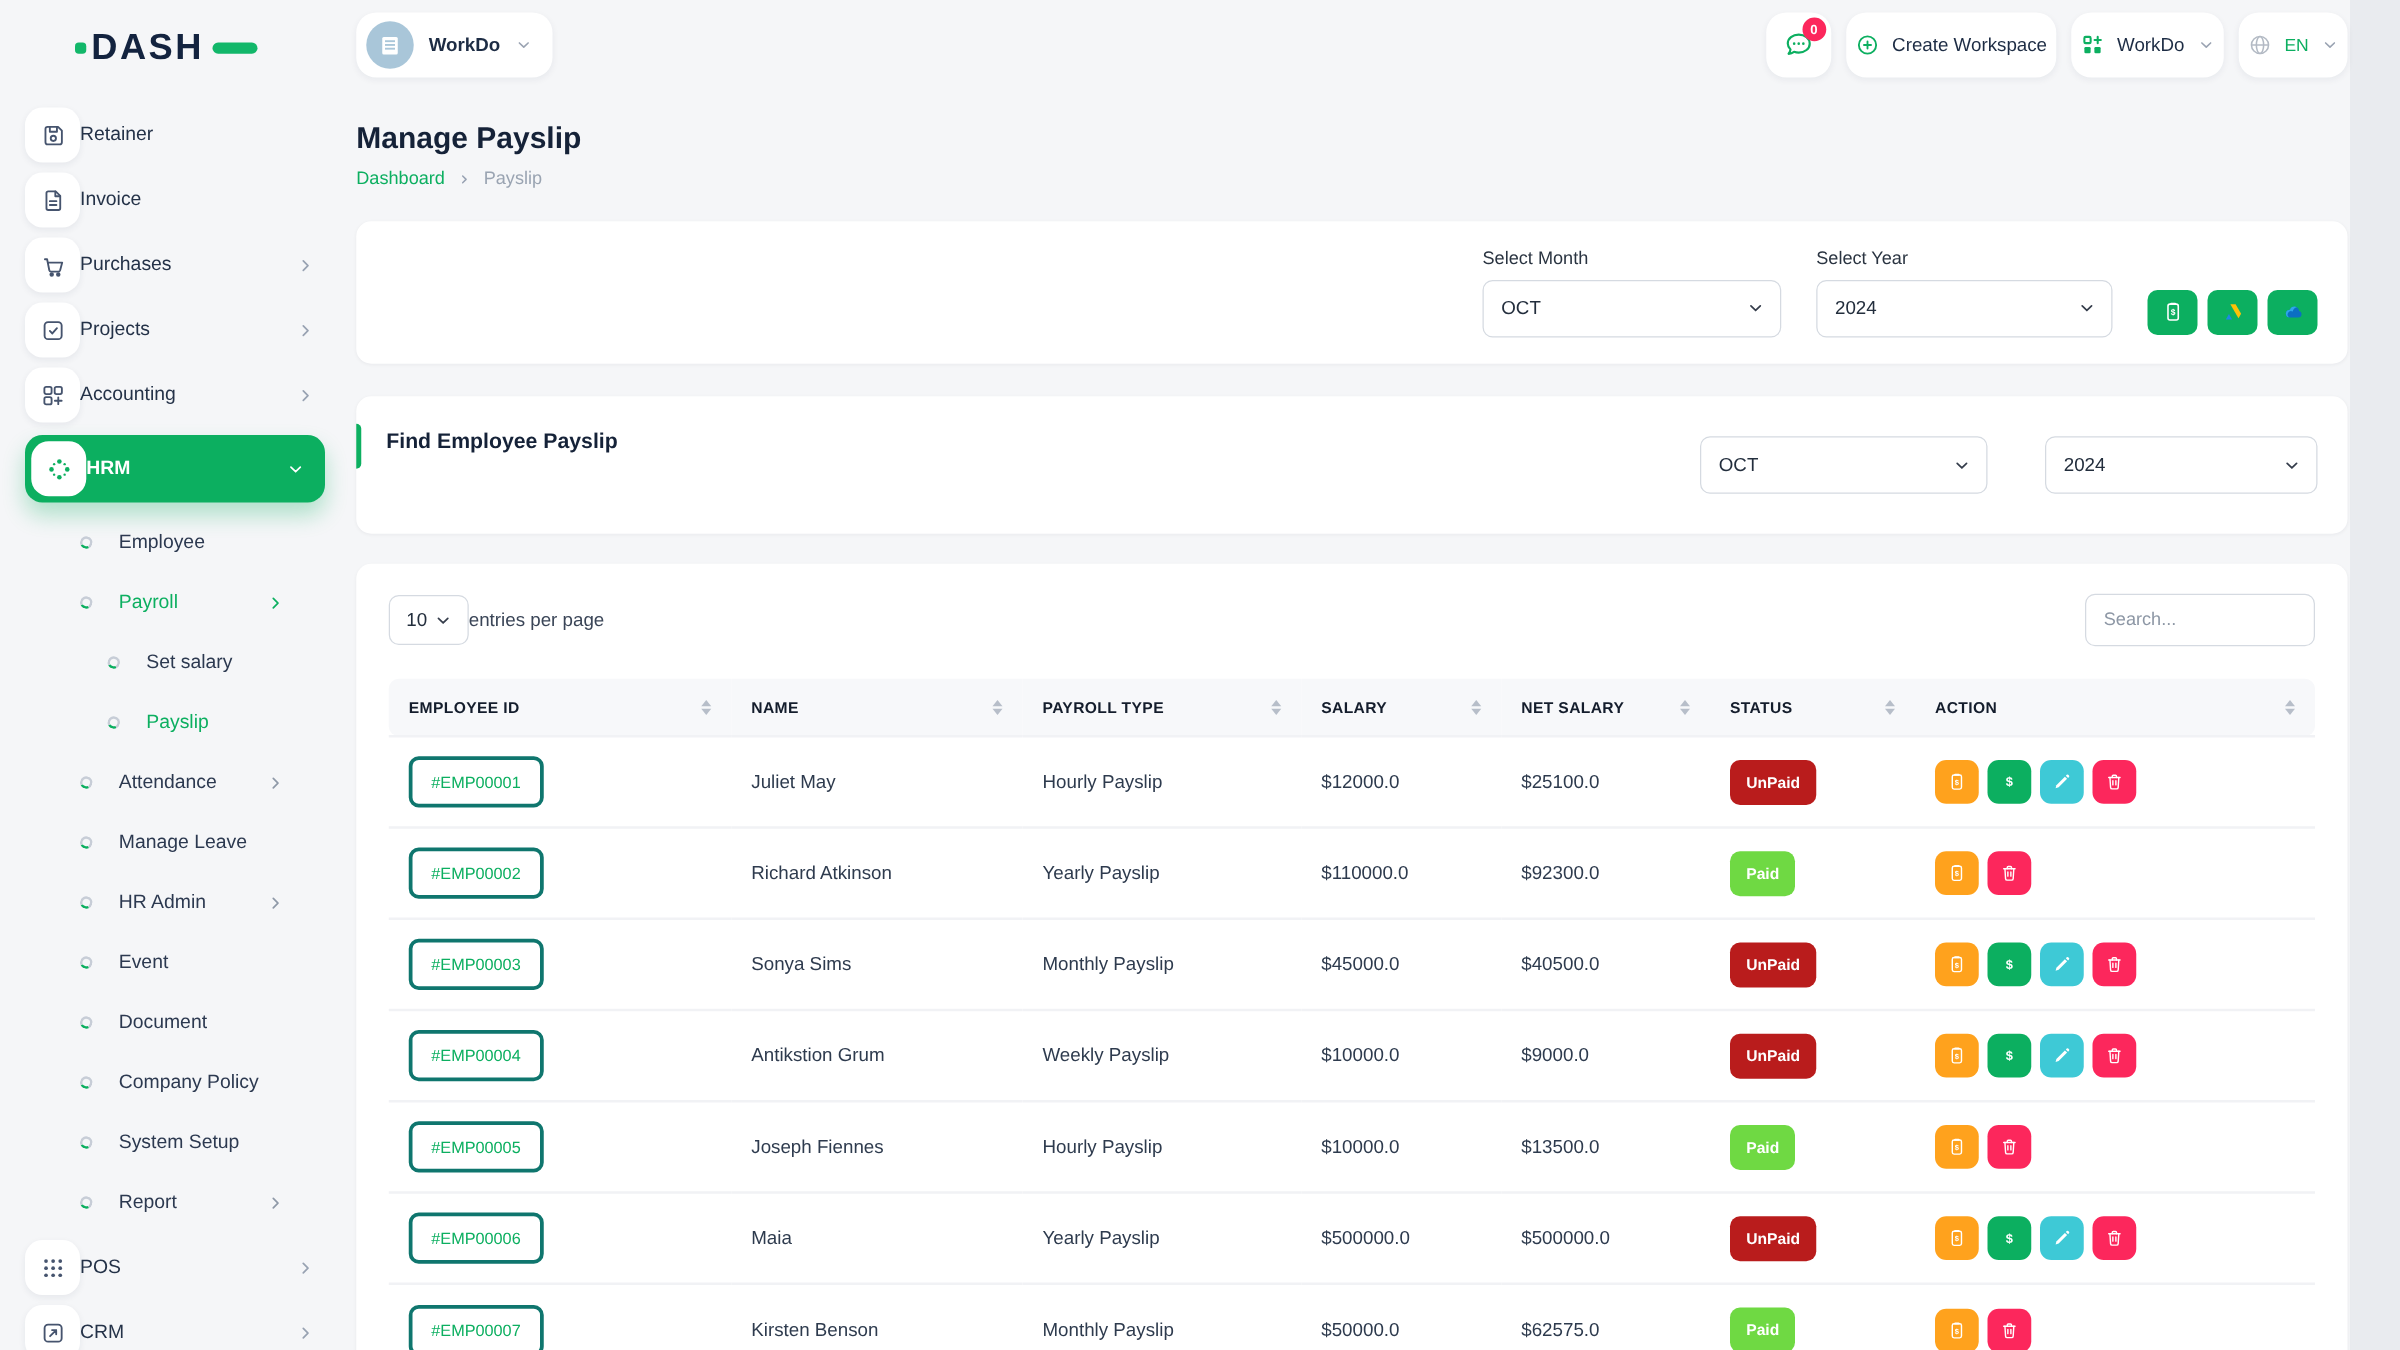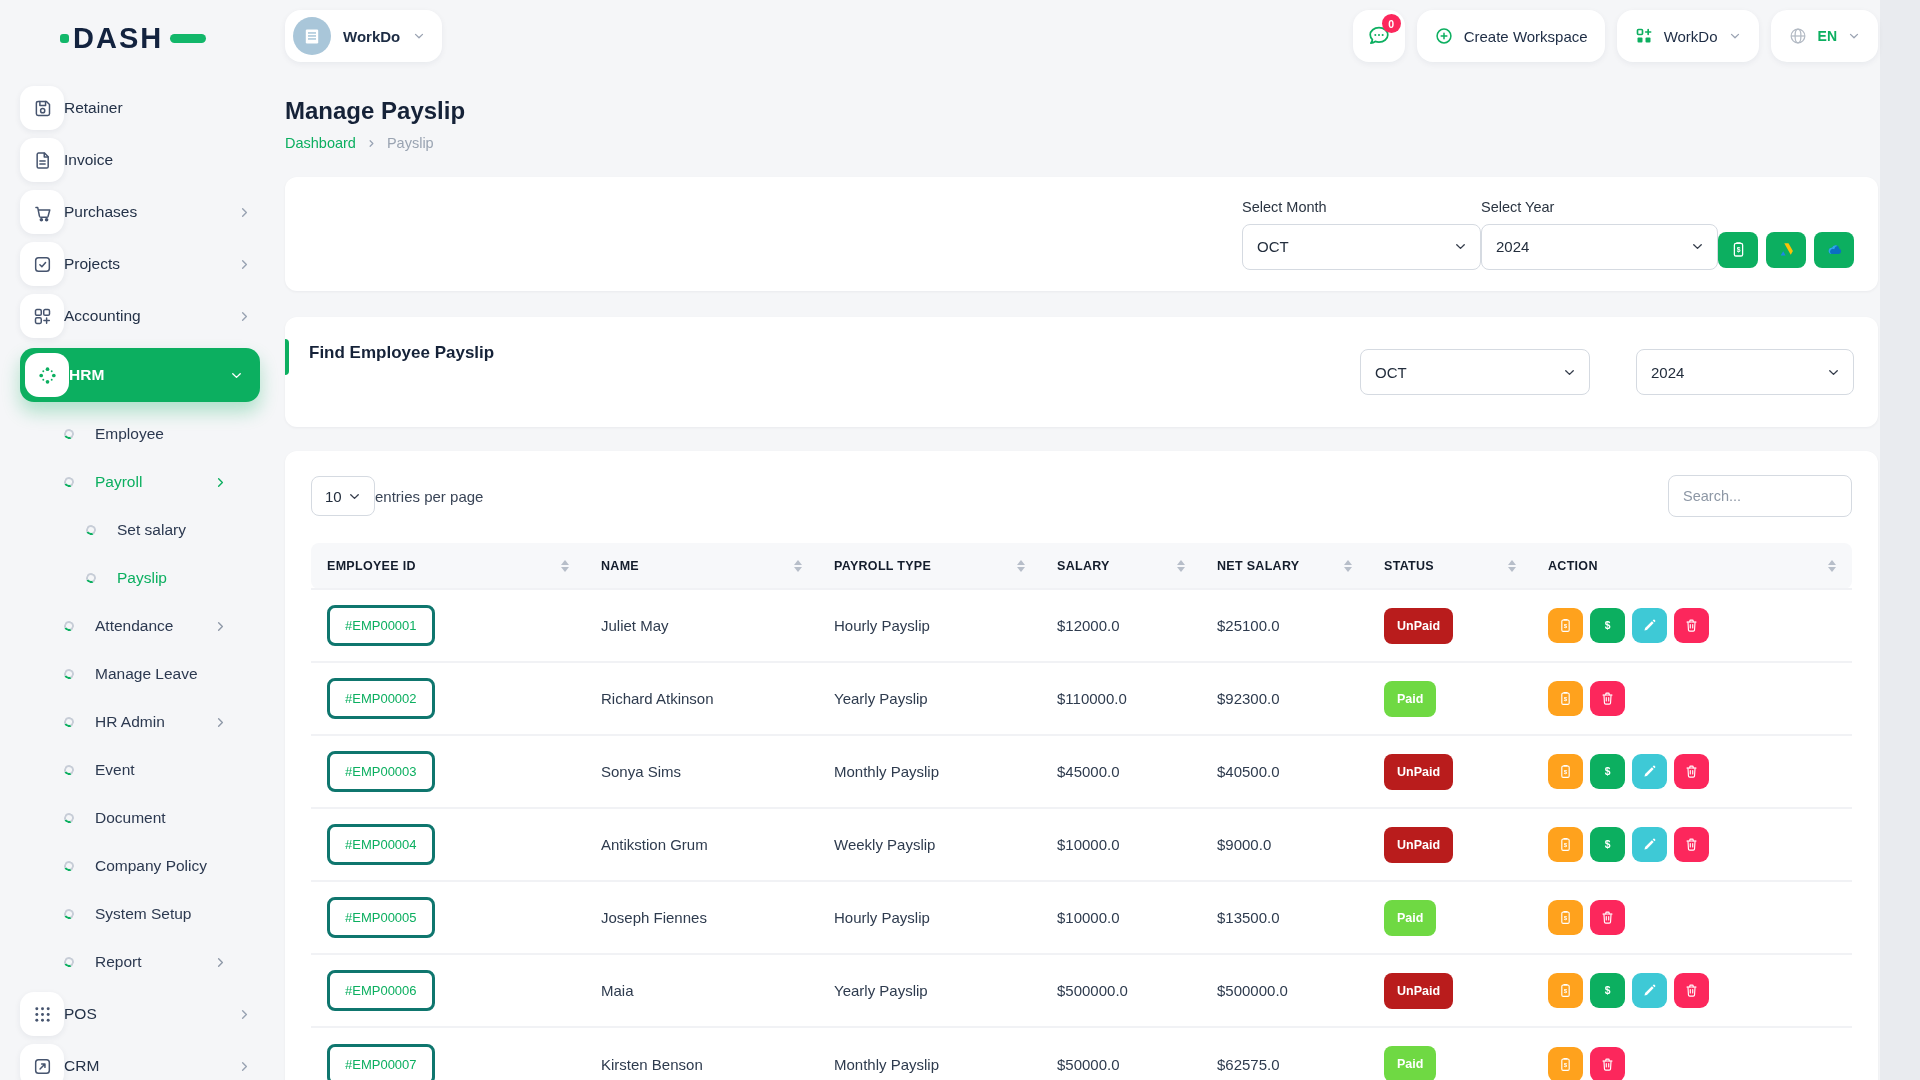--- a/index.html
+++ b/index.html
@@ -35,39 +35,39 @@
 
   
   .topbar{position:absolute;left:280px;right:0;top:0;height:72px;z-index:1}
   .ws-select{position:absolute;left:5px;top:10px;height:52px;background:#fff;border-radius:16px;display:flex;align-items:center;gap:12px;padding:0 16px 0 8px;box-shadow:0 2px 6px rgba(24,40,74,.06);cursor:pointer}
   .avatar{width:38px;height:38px;border-radius:50%;background:#a9c6d9;display:flex;align-items:center;justify-content:center}
   .avatar svg{width:24px;height:24px;color:#fff}
   .ws-label{font-size:15px;font-weight:600;color:#1d2c44}
   .chev-sm{display:flex;color:#9aa3b2}
   .chev-sm svg{width:14px;height:14px}
   .topbar-right{position:absolute;right:42px;top:10px;display:flex;gap:12px;align-items:center}
-  .tb-btn{height:52px;background:#fff;border:none;border-radius:16px;display:flex;align-items:center;gap:10px;padding:0 17px;box-shadow:0 2px 6px rgba(24,40,74,.06);font-size:15px;font-weight:500;color:#1d2c44;cursor:pointer;font-family:inherit}
+  .tb-btn{height:52px;background:#fff;border:none;border-radius:16px;display:flex;align-items:center;gap:10px;padding:0 7px;box-shadow:0 2px 6px rgba(24,40,74,.06);font-size:15px;font-weight:500;color:#1d2c44;cursor:pointer;font-family:inherit}
   .tb-icon-btn{width:52px;padding:0;justify-content:center;position:relative}
   .icn{display:flex}
   .icn.green{color:#0caf60}.icn.gray{color:#b3bac4}
   .icn svg{width:20px;height:20px}
   .icn.chat svg{width:26px;height:26px;color:#0caf60}
   .badge-count{position:absolute;top:4px;right:4px;min-width:19px;height:19px;border-radius:10px;background:#fc275c;color:#fff;font-size:10.5px;font-weight:700;display:flex;align-items:center;justify-content:center;padding:0 4px}
-  .lang{color:#0caf60;font-weight:700;font-size:14px}
+  .lang{color:#0caf60;font-weight:400;font-size:14px}
 
   
   .main{position:absolute;left:280px;top:72px;right:42px;bottom:0}
   .page-title{margin:25px 0 0 5px;font-size:24px;font-weight:700;color:#152238}
   .breadcrumb{margin:10px 0 0 5px;display:flex;align-items:center;gap:10px;font-size:14.5px}
   .bc-link{color:#0caf60;cursor:pointer}
   .bc-sep{color:#98a2b3;display:flex}.bc-sep svg{width:11px;height:11px}
   .bc-current{color:#9aa4b2}
   .card{background:#fff;border-radius:12px;box-shadow:0 1px 3px rgba(16,24,40,.05);margin-left:5px}
 
-  .card-filters{margin-top:26px;height:114px;display:flex;justify-content:flex-end;align-items:center;padding:0 24px}
+  .card-filters{margin-top:26px;height:114px;display:flex;justify-content:flex-end;align-items:center;gap:28px;padding:0 24px}
   .field{display:flex;flex-direction:column;gap:9px}
   .field-label{font-size:14.5px;color:#2a3441;font-weight:500}
   .sel{position:relative;height:46px;border:1px solid #d5dae1;border-radius:8px;background:#fff;display:flex;align-items:center;padding:0 38px 0 14px;font-size:15px;color:#232e3d;cursor:pointer}
   .sel .chev{position:absolute;right:12px;color:#353d4b;display:flex}
   .sel .chev svg{width:15px;height:15px}
   .sel-month{width:239px}.sel-year{width:237px}
   .filter-actions{display:flex;gap:8px;margin-top:31px}
   .sq-btn{width:40px;height:36px;border:none;border-radius:8px;background:#0caf60;display:flex;align-items:center;justify-content:center;cursor:pointer;color:#fff}
   .sq-btn svg{width:19px;height:19px}
 

